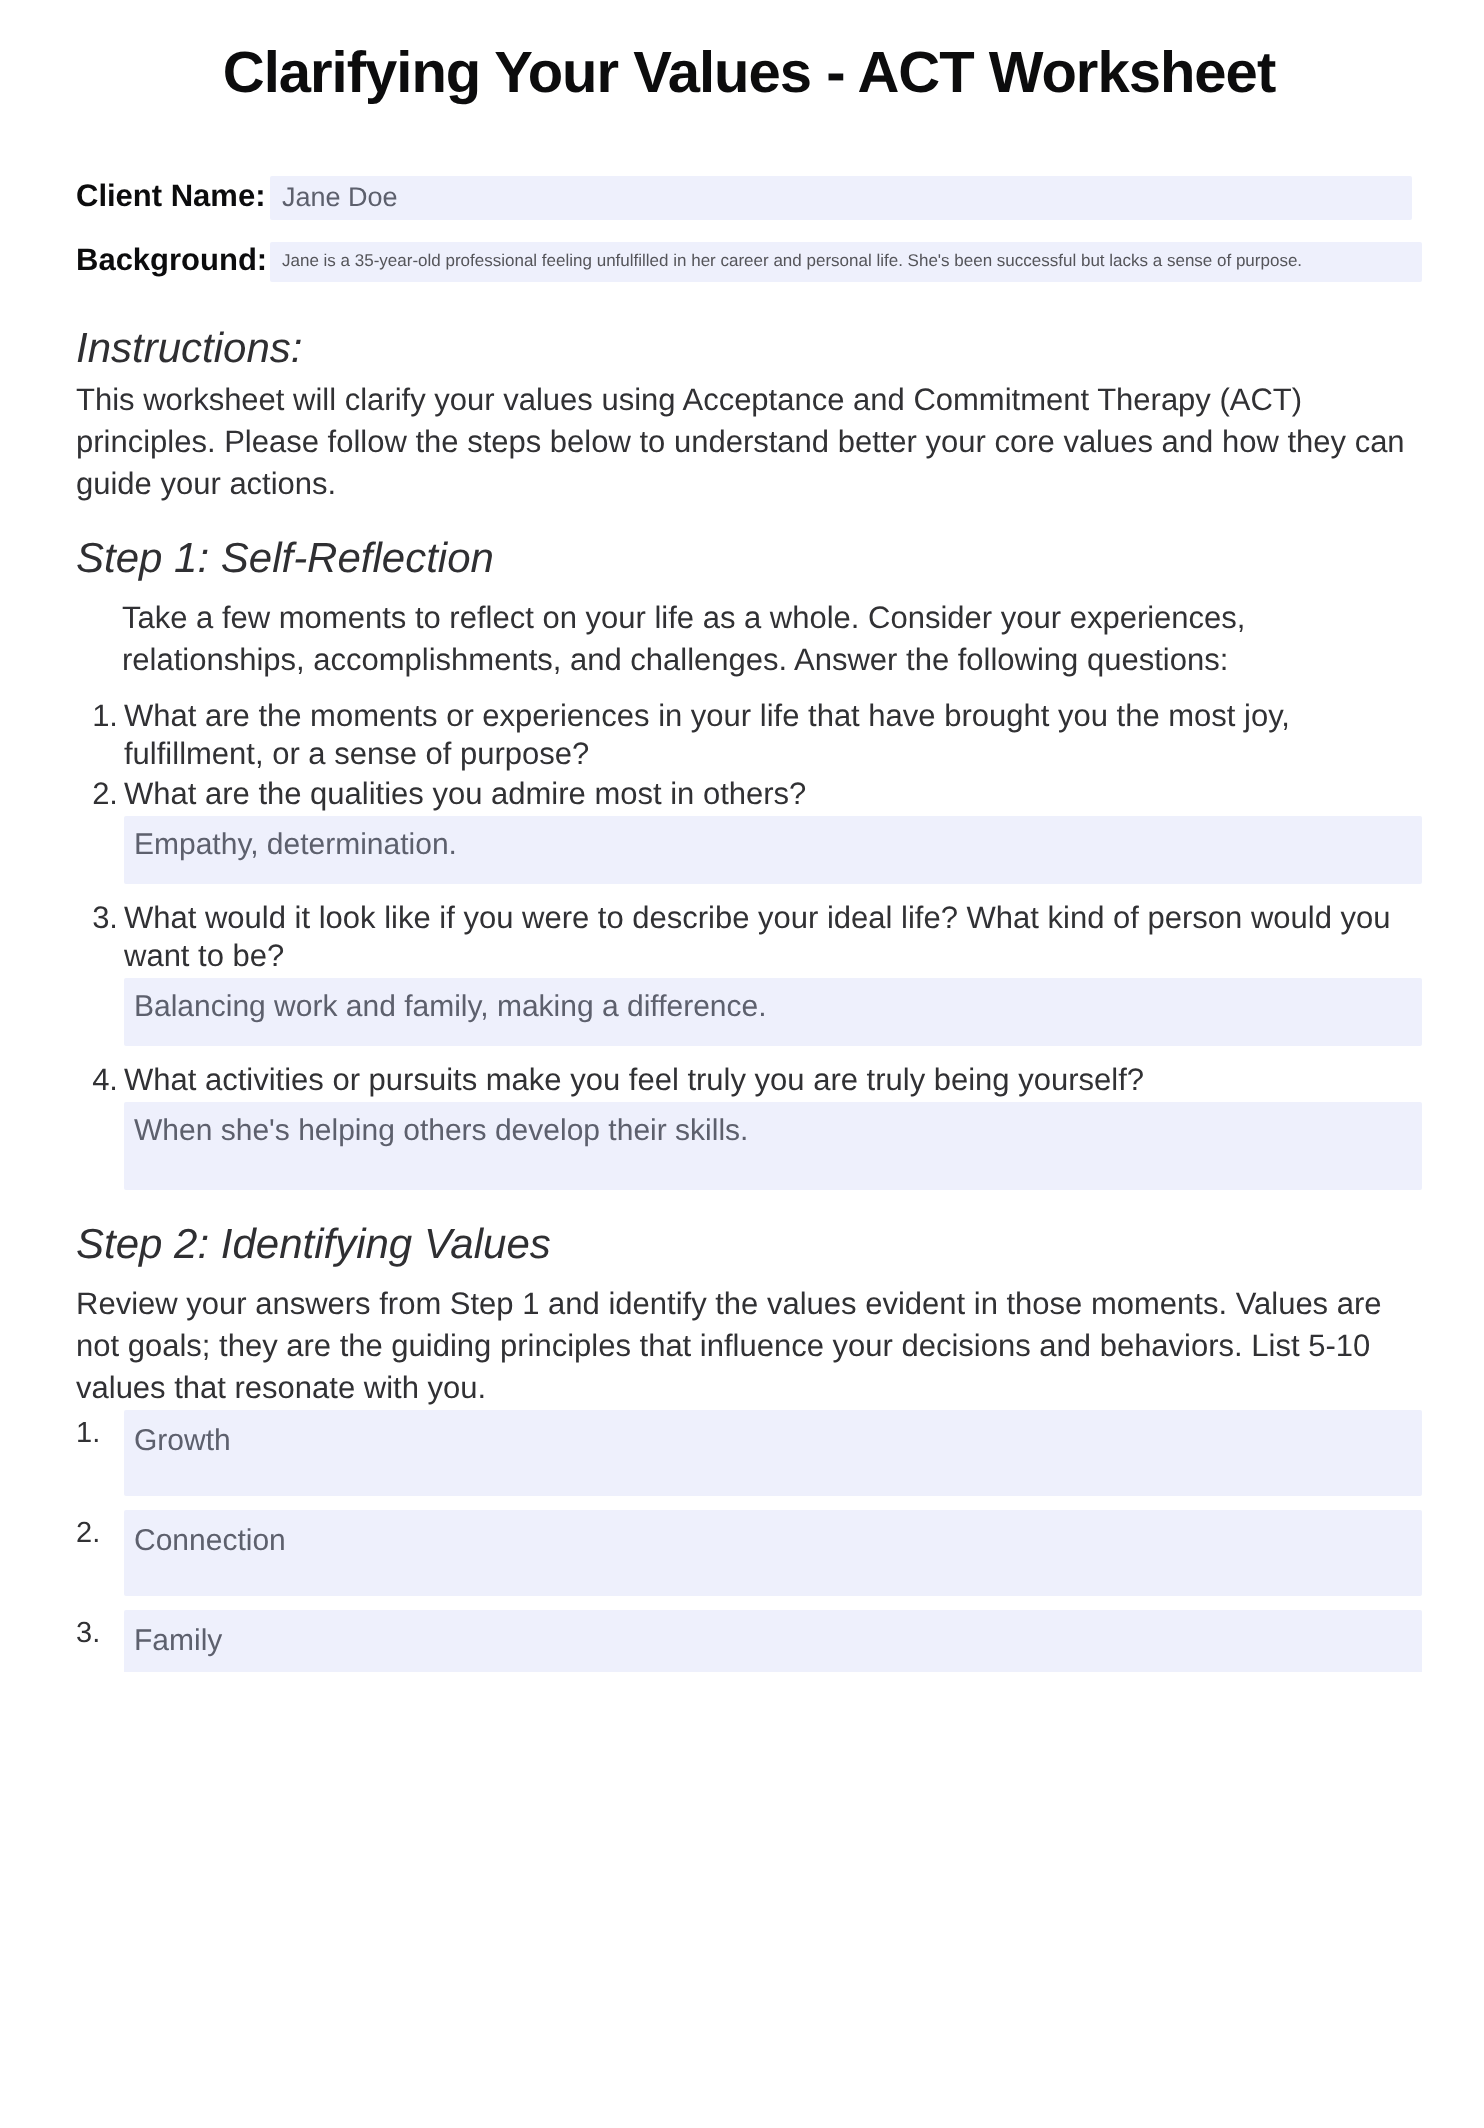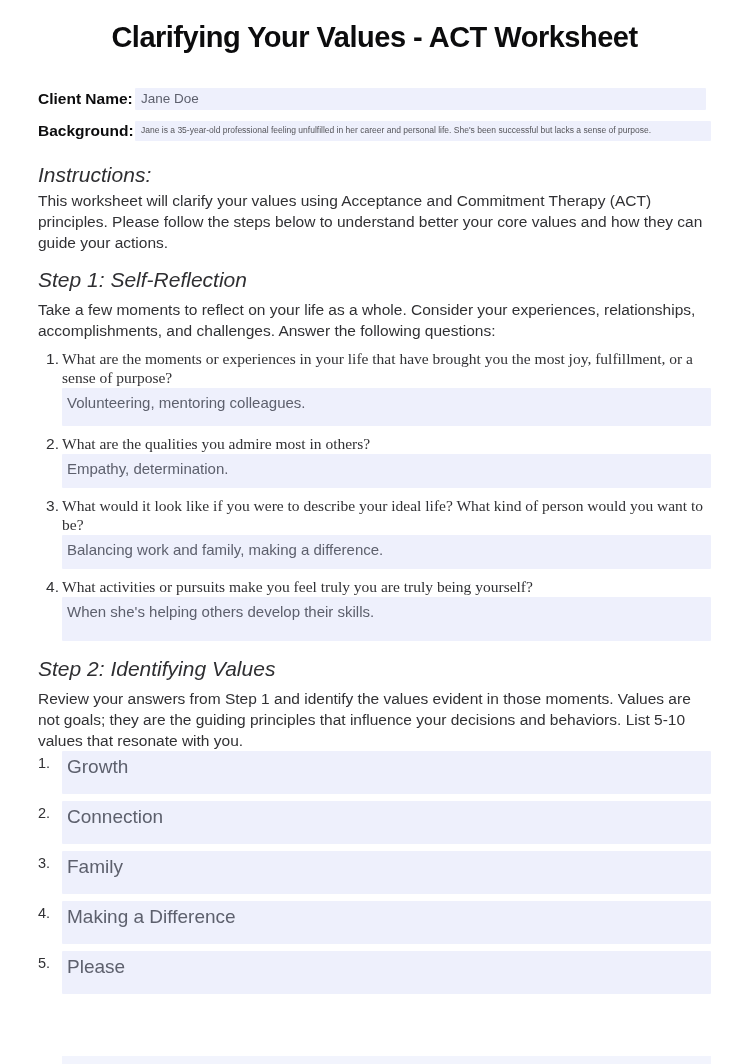--- a/index.html
+++ b/index.html
@@ -6,21 +6,21 @@
     --field-bg:#eef0fc;
     --field-text:#5d606d;
     --body-text:#313134;
     --ink:#0c0c0d;
   }
   *{box-sizing:border-box;margin:0;padding:0;}
   html,body{background:#ffffff;}
   body{font-family:"Liberation Sans","DejaVu Sans",sans-serif;}
   .page{
     position:relative;
-    width:742px;height:1064px;
+    width:742px;height:836px;
     margin:0;
     background:#ffffff;
     overflow:hidden;
     padding:20px 31px 0 38px;
   }
   .title{
     font-size:29px;line-height:34px;font-weight:bold;
     color:var(--ink);text-align:center;letter-spacing:-0.5px;
   }
   .form-rows{margin-top:34px;}
@@ -46,51 +46,51 @@
   }
   .section-heading{
     font-style:italic;font-size:21px;line-height:21px;color:#2f2f32;
   }
   .instructions-heading{margin-top:23px;}
   .para{
     font-size:15.5px;line-height:21px;color:var(--body-text);max-width:672px;
   }
   .instructions-para{margin-top:5px;}
   .step1-heading{margin-top:16px;}
-  .step1-intro{margin-top:9px;}
+  .step1-intro{margin-top:9px;margin-left:23px;}
   .questions{margin-top:8px;padding-left:4px;}
   .question{margin:0;}
   .q-line{display:flex;margin-bottom:1px;}
   .q-num{
     flex:none;width:17px;margin-right:3px;text-align:right;
     font-size:15.5px;line-height:19px;color:var(--body-text);
   }
   .q-text{
-    font-size:15.5px;line-height:19px;color:var(--body-text);max-width:646px;font-family:Liberation Serif, serif;
+    font-size:15.5px;line-height:19px;color:var(--body-text);max-width:646px;
   }
   .q-answer{
     margin-left:20px;width:649px;
     font-size:15px;line-height:20px;
     padding:5px 12px 0 5px;
     margin-bottom:8px;
   }
   .q-answer.h38{height:38px;}
   .q-answer.h34{height:34px;}
   .q-answer.h44{height:44px;}
   .step2-heading{margin-top:17px;}
   .step2-intro{margin-top:9px;}
   .values{margin-top:0;}
   .value-row{display:flex;margin-bottom:7px;}
   .v-num{
     flex:none;width:24px;padding-top:3px;
     font-size:14.5px;line-height:18px;color:var(--body-text);
   }
   .v-field{
     flex:1;height:43px;
-    font-size:19px;line-height:20px;
+    font-size:15px;line-height:20px;
     padding:6px 12px 0 5px;
   }
   .partial-field{
     position:absolute;left:62px;top:1056px;width:649px;height:8px;
     background:var(--field-bg);opacity:0.75;
   }
 </style>
 </head>
 <body>
 
@@ -115,21 +115,20 @@
   <div class="section-heading step1-heading">Step 1: Self-Reflection</div>
   <p class="para step1-intro">Take a few moments to reflect on your life as a whole. Consider your experiences, relationships, accomplishments, and challenges. Answer the following questions:</p>
 
   <div class="questions">
 
     <div class="question">
       <div class="q-line">
         <span class="q-num">1.</span>
         <span class="q-text">What are the moments or experiences in your life that have brought you the most joy, fulfillment, or a sense of purpose?</span>
       </div>
-      <div class="field q-answer h38">Volunteering, mentoring colleagues.</div>
     </div>
 
     <div class="question">
       <div class="q-line">
         <span class="q-num">2.</span>
         <span class="q-text">What are the qualities you admire most in others?</span>
       </div>
       <div class="field q-answer h34">Empathy, determination.</div>
     </div>
 

